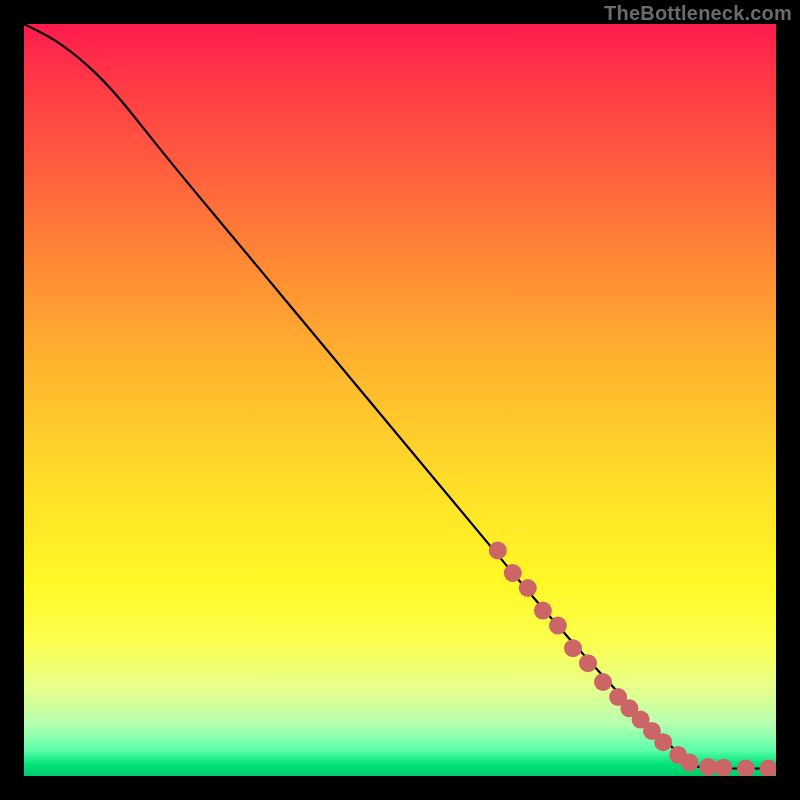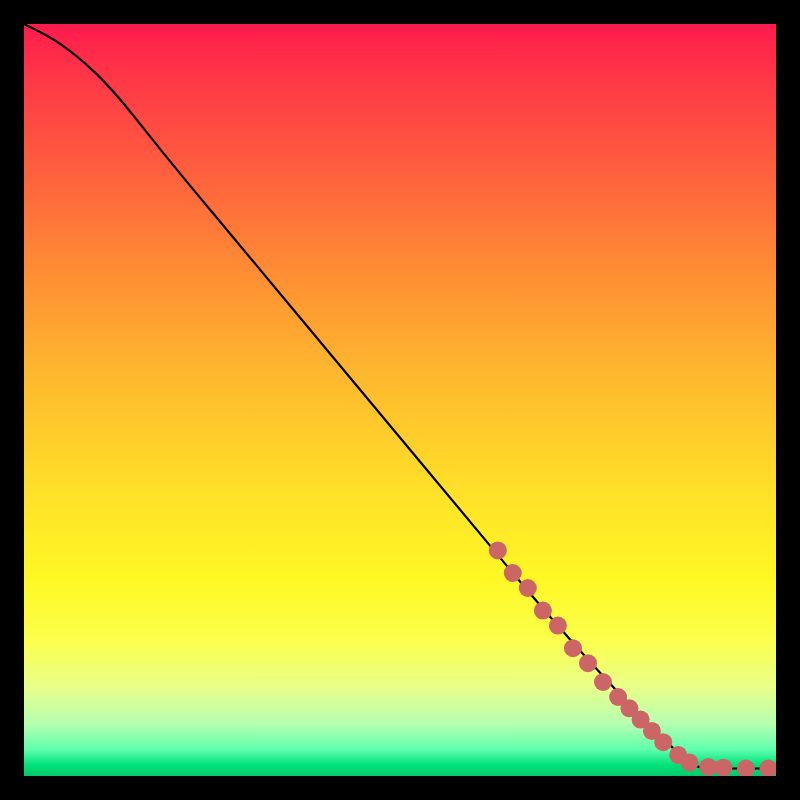--- a/index.html
+++ b/index.html
@@ -90,13 +90,14 @@
           <circle cx="654.2" cy="730.9" r="9" fill="#cc6666"></circle>
           <circle cx="665.5" cy="738.5" r="9" fill="#cc6666"></circle>
           <circle cx="684.3" cy="743.0" r="9" fill="#cc6666"></circle>
           <circle cx="699.4" cy="743.7" r="9" fill="#cc6666"></circle>
           <circle cx="721.9" cy="744.5" r="9" fill="#cc6666"></circle>
           <circle cx="744.5" cy="744.5" r="9" fill="#cc6666"></circle>
         </g>
     </svg>
   </div>
 
+  <div class="attribution">TheBottleneck.com</div>
 </div>
 
 </body></html>

